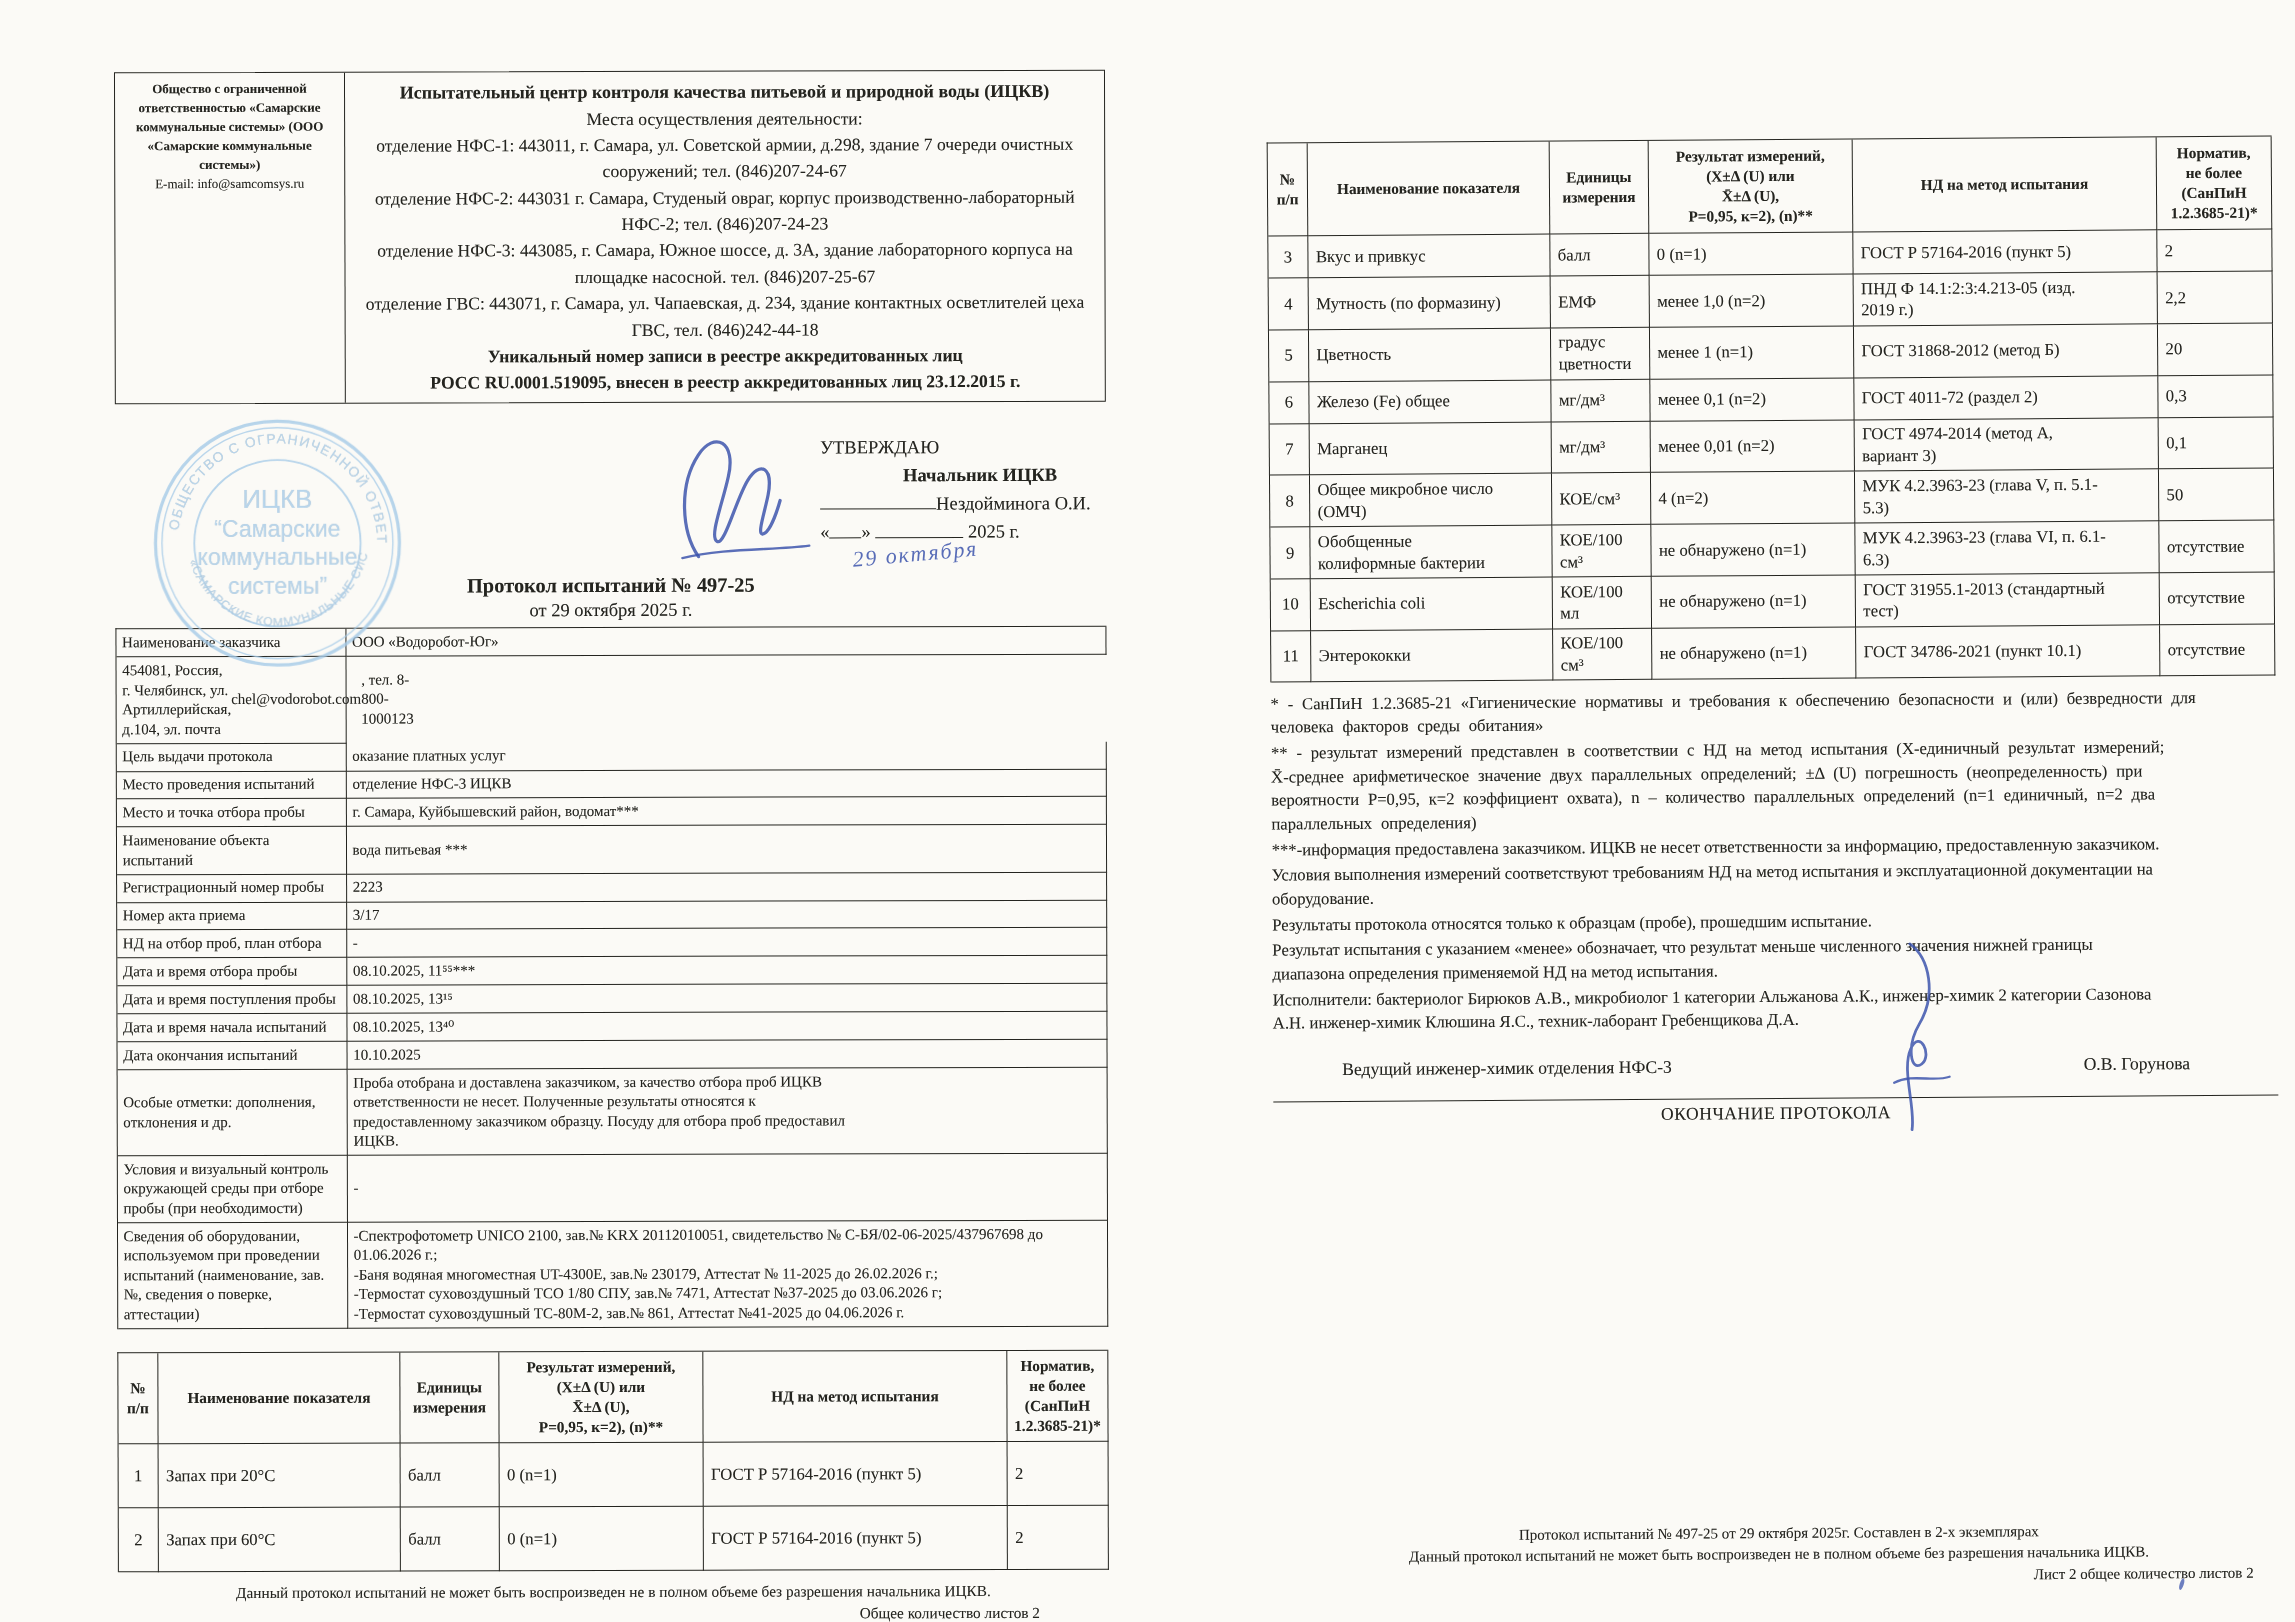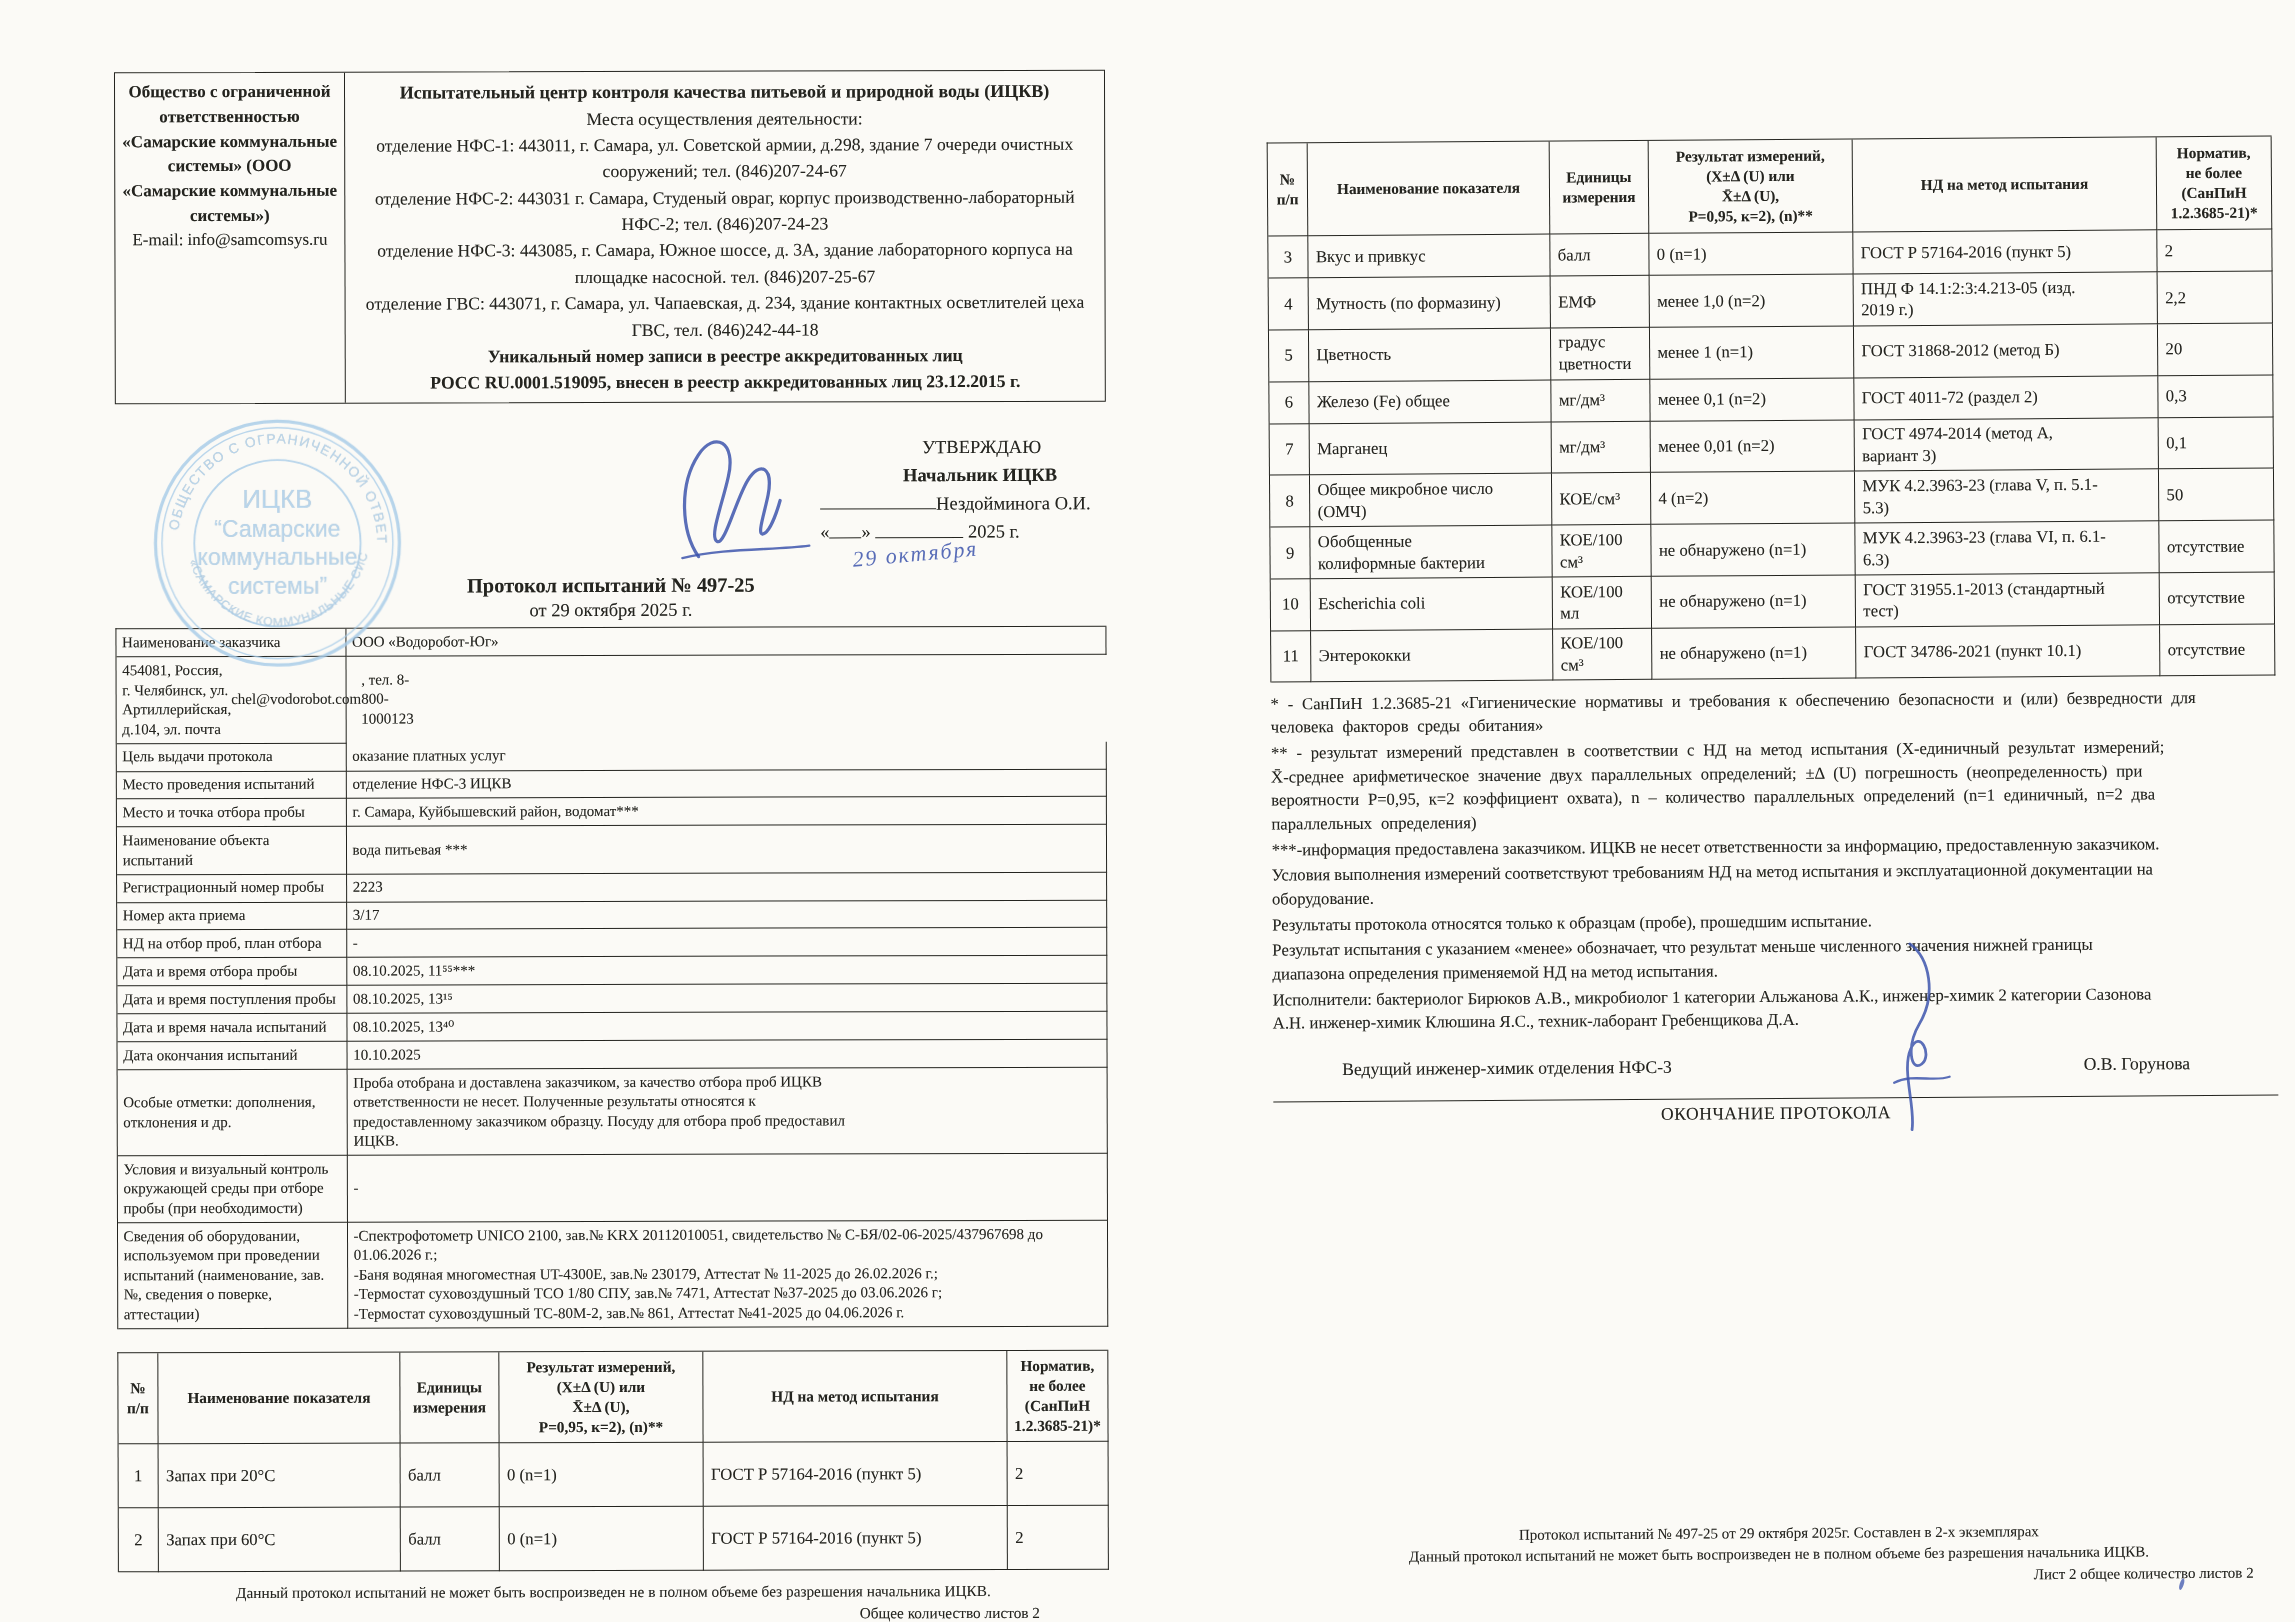--- a/index.html
+++ b/index.html
@@ -10,27 +10,27 @@
   }
   html,body{margin:0;padding:0;width:2295px;height:1623px;background:var(--paper);overflow:hidden;}
   body{font-family:"Liberation Serif","DejaVu Serif",serif;color:var(--ink);
        text-shadow:0 0 0.5px rgba(40,40,40,.28);}
   p{margin:0;}
   .center{text-align:center;}
   .b{font-weight:bold;}
   
   .page1{position:absolute;left:116px;top:71px;width:991px;transform:rotate(-0.15deg);}
   .org-header{display:grid;grid-template-columns:230px 1fr;border:1.9px solid var(--ink);min-height:316px;}
-  .org-left{border-right:1.9px solid var(--ink);padding:7.4px 5.6px;font-size:17px;line-height:1.45;}
+  .org-left{border-right:1.9px solid var(--ink);padding:7.4px 5.6px;font-size:13px;line-height:1.45;}
   .org-right{padding:6.5px 12px;font-size:17.6px;line-height:1.5;}
   .org-right .hdr-title{font-size:18px;}
   .stamp-zone{position:relative;height:170px;}
   .stamp-svg{position:absolute;left:32px;top:8.3px;width:261px;height:261px;opacity:.8;filter:blur(0.5px);pointer-events:none;}
   .approval{position:absolute;left:705px;top:32px;width:305px;font-size:18.5px;line-height:1.5;}
-  .ap1{margin-left:102px;}
+  .ap1{}
   .ap2{margin-left:83px;font-weight:bold;}
   .uline{display:inline-block;border-bottom:1.4px solid var(--ink);height:1em;vertical-align:baseline;}
   .w250{width:116px;} .w70{width:32px;} .w190{width:88px;}
   .hand-date{position:absolute;left:32px;top:103px;font-size:22px;font-style:italic;color:var(--sig);
              transform:rotate(-5deg);opacity:.85;letter-spacing:1.9px;text-shadow:none;white-space:nowrap;}
   .sig1{position:absolute;left:539px;top:13px;width:204px;height:157px;}
   .doc-title{margin-top:0.9px;text-align:center;}
   .doc-title .l1{font-size:20.4px;font-weight:bold;}
   .doc-title .l2{font-size:18.5px;margin-top:2.8px;}
   

